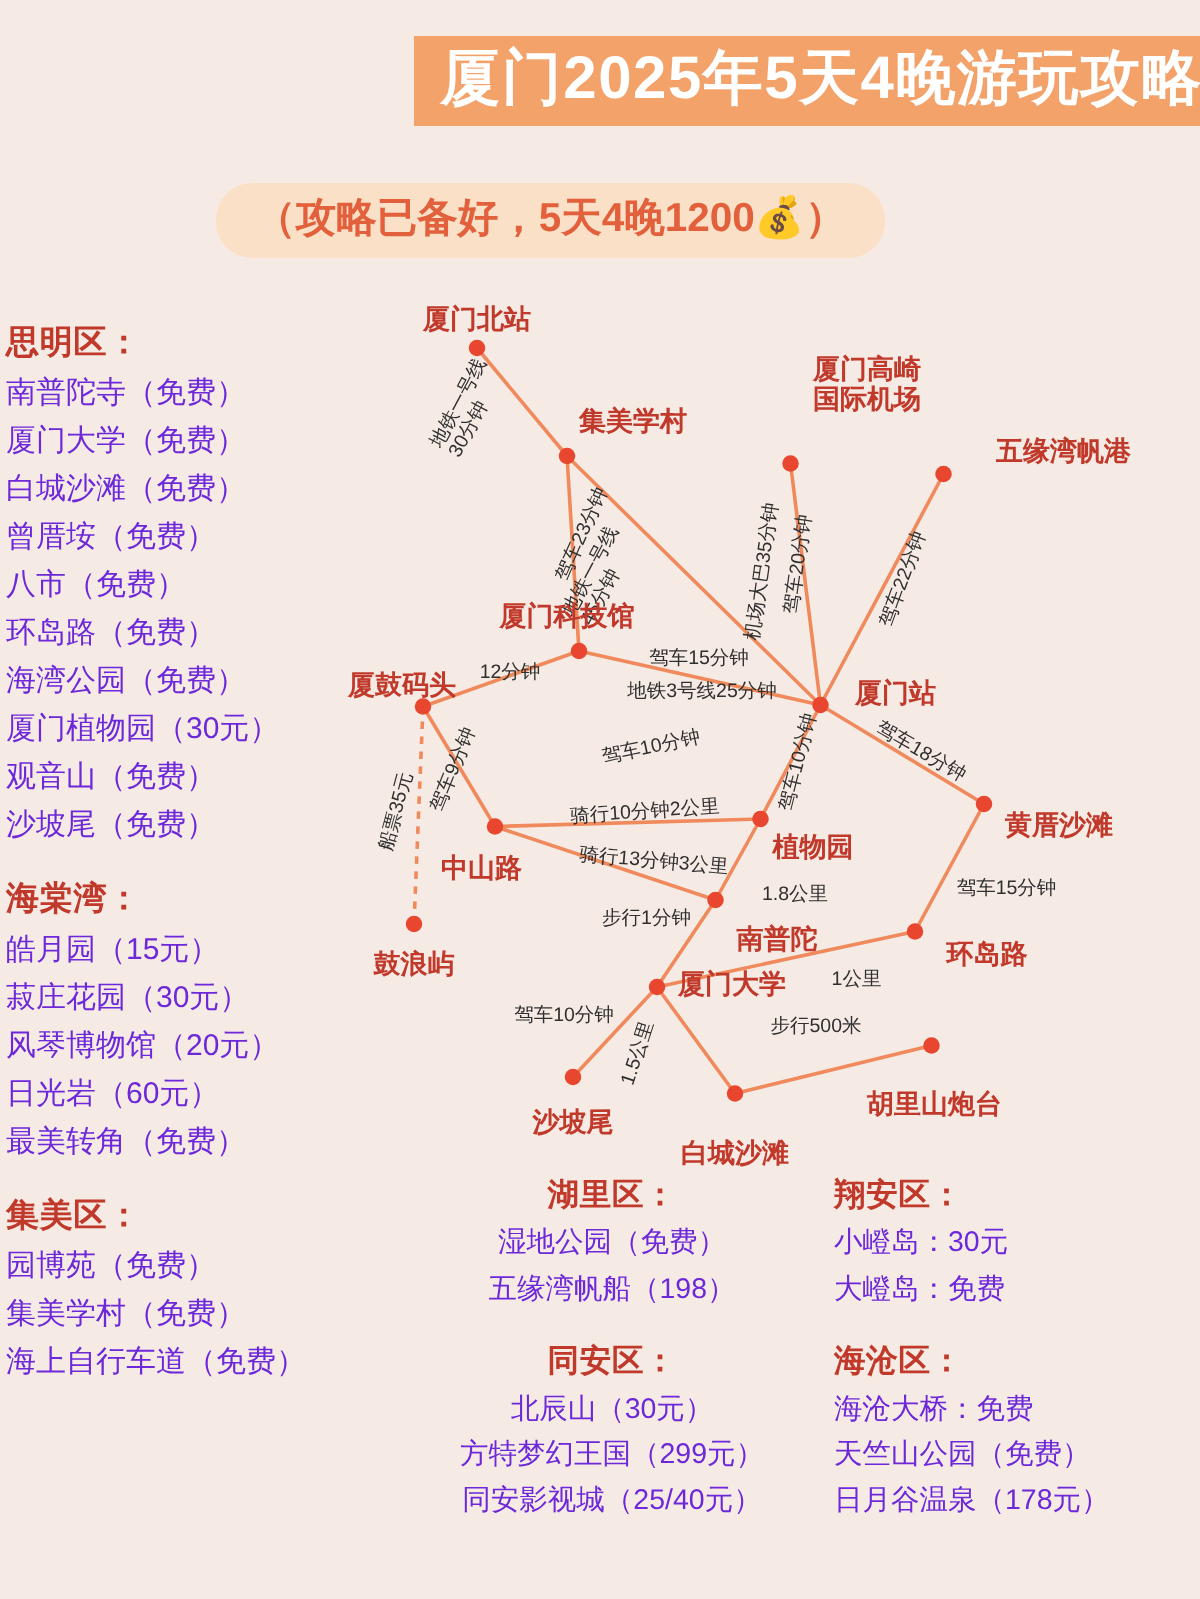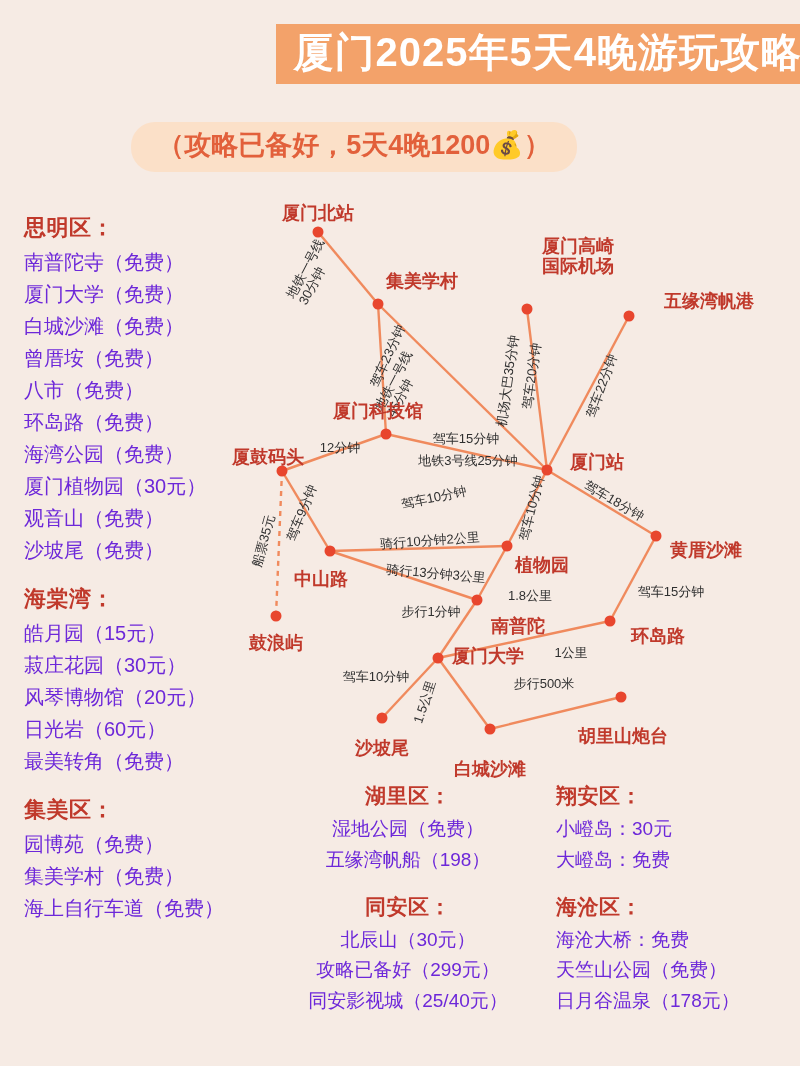--- a/index.html
+++ b/index.html
@@ -36,39 +36,39 @@
     color: #ffffff;
     background: #f3a26a;
     padding: 6px 18px 9px 18px;
     letter-spacing: 1px;
     line-height: 1.12;
     text-shadow: 0 0 1px #f3a26a;
   }
   .subtitle-wrap {
     position: absolute;
     top: 122px;
-    left: 4px;
+    left: 17px;
     width: 700px;
     text-align: center;
   }
   .subtitle {
     display: inline-block;
     font-size: 27px;
     font-weight: bold;
     color: #e2603b;
     background: #fbe0c8;
     border-radius: 24px;
     padding: 9px 26px 11px 26px;
     line-height: 1.1;
   }
 
   
   .col-left {
     position: absolute;
-    left: 20px;
+    left: 0;
     top: 213px;
     width: 240px;
   }
   .grp-head {
     font-size: 22px;
     font-weight: bold;
     color: #c0392b;
     margin: 0 0 7px 4px;
     letter-spacing: 0.5px;
   }
@@ -171,21 +171,21 @@
       <div class="grp-item">海上自行车道（免费）</div>
     </div>
 
   <div class="col-mid">
       <div class="grp-head">湖里区：</div>
       <div class="grp-item">湿地公园（免费）</div>
       <div class="grp-item">五缘湾帆船（198）</div>
       <div class="grp-space"></div>
       <div class="grp-head">同安区：</div>
       <div class="grp-item">北辰山（30元）</div>
-      <div class="grp-item">攻略已备好（299元）</div>
+      <div class="grp-item">方特梦幻王国（299元）</div>
       <div class="grp-item">同安影视城（25/40元）</div>
     </div>
 
   <div class="col-right">
       <div class="grp-head">翔安区：</div>
       <div class="grp-item">小嶝岛：30元</div>
       <div class="grp-item">大嶝岛：免费</div>
       <div class="grp-space"></div>
       <div class="grp-head">海沧区：</div>
       <div class="grp-item">海沧大桥：免费</div>

